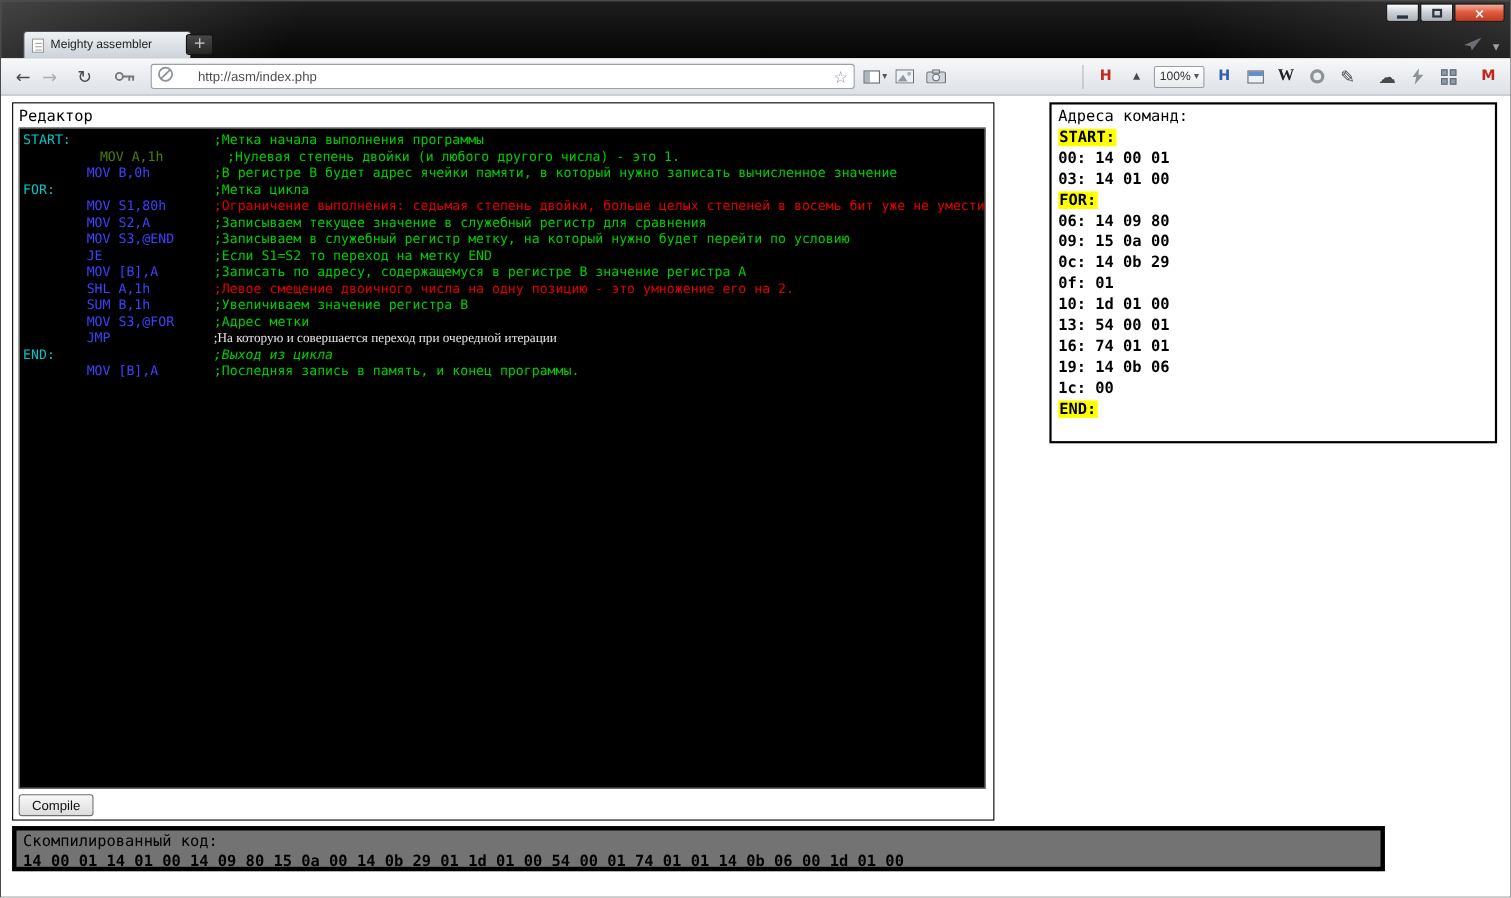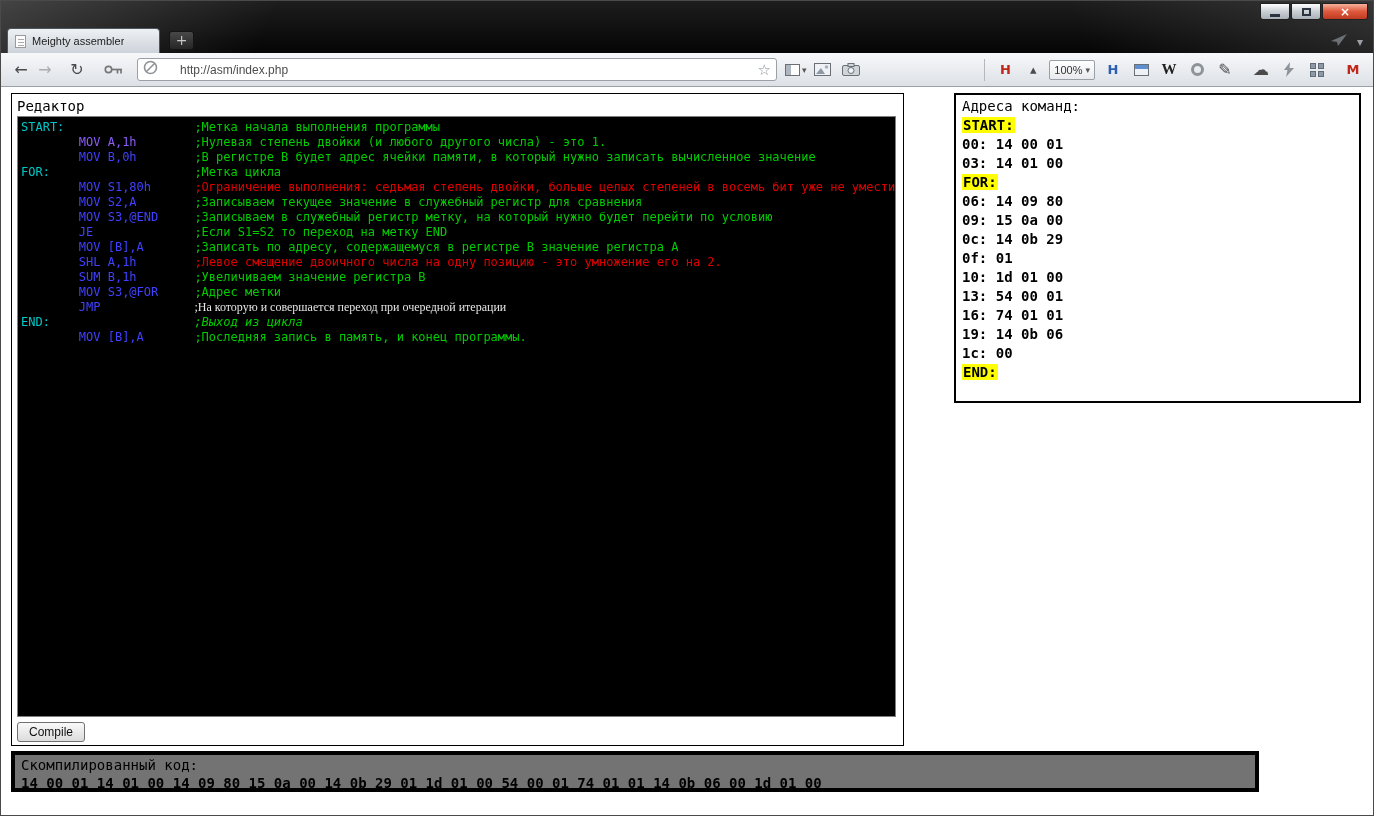--- a/index.html
+++ b/index.html
@@ -23,21 +23,21 @@
     background:linear-gradient(#fefefe,#ccd1d6 48%,#a9b0b7);
     display:flex; align-items:center; justify-content:center;
     cursor:default;
   }
   .win-btn.close { width:46px; background:linear-gradient(#f7b19e,#df5b3e 48%,#bf3a20); }
   .glyph-min { display:block; width:10px; height:3px; background:#2c3440; margin-top:7px; }
   .glyph-max { display:block; width:9px; height:8px; border:2px solid #2c3440; }
   .glyph-close { color:#fff; font-size:12px; font-weight:bold; line-height:1; font-family:"DejaVu Sans",sans-serif; }
 
   .tab {
-    position:absolute; left:6px; bottom:0; width:153px; height:25px;
+    position:absolute; left:20px; bottom:0; width:153px; height:25px;
     background:linear-gradient(#eef1f4,#ccd2d9);
     border:1px solid #4d555e; border-bottom:none; border-radius:4px 4px 0 0;
     display:flex; align-items:center; padding:0 7px; gap:6px;
   }
   .favicon { width:11px; height:13px; background:#fdfdfd; border:1px solid #9a9a9a; position:relative; flex:0 0 auto; }
   .favicon::before { content:""; position:absolute; left:2px; top:3px; width:6px; height:1px; background:#aaa; box-shadow:0 3px 0 #aaa, 0 6px 0 #aaa; }
   .tab-title { font-size:11px; color:#1c1c1c; white-space:nowrap; overflow:hidden; }
   .newtab {
     position:absolute; left:168px; bottom:3px; width:25px; height:19px;
     background:linear-gradient(#484848,#262626); border:1px solid #141414; border-radius:3px;
@@ -216,21 +216,21 @@
     </span>
     <span class="nav-icon letter red">M</span>
   </div>
 
   <div class="content">
 
     <div class="editor-box">
       <div class="editor-title">Редактор</div>
       <div class="editor-code" style="background: rgb(0, 0, 0);">
           <div class="ed-line"><span class="ed-lab" style="color: rgb(0, 200, 200);">START:</span><span class="ed-ins" style="color: rgb(64, 64, 255);"></span><span class="ed-com" style="color: rgb(0, 204, 0);">;Метка начала выполнения программы</span></div>
-          <div class="ed-line"><span class="ed-lab" style="color: rgb(0, 200, 200);"></span><span class="ed-ins" style="color: #8b5cf6;">MOV A,1h</span><span class="ed-com" style="color: rgb(0, 204, 0);">;Нулевая степень двойки (и любого другого числа) - это 1.</span></div>
+          <div class="ed-line"><span class="ed-lab" style="color: rgb(0, 200, 200);"></span><span class="ed-ins" style="color: #4d7c0f; margin-left: 12px;">MOV A,1h</span><span class="ed-com" style="color: rgb(0, 204, 0);">;Нулевая степень двойки (и любого другого числа) - это 1.</span></div>
           <div class="ed-line"><span class="ed-lab" style="color: rgb(0, 200, 200);"></span><span class="ed-ins" style="color: rgb(64, 64, 255);">MOV B,0h</span><span class="ed-com" style="color: rgb(0, 204, 0);">;В регистре B будет адрес ячейки памяти, в который нужно записать вычисленное значение</span></div>
           <div class="ed-line"><span class="ed-lab" style="color: rgb(0, 200, 200);">FOR:</span><span class="ed-ins" style="color: rgb(64, 64, 255);"></span><span class="ed-com" style="color: rgb(0, 204, 0);">;Метка цикла</span></div>
           <div class="ed-line"><span class="ed-lab" style="color: rgb(0, 200, 200);"></span><span class="ed-ins" style="color: rgb(64, 64, 255);">MOV S1,80h</span><span class="ed-com" style="color: rgb(224, 0, 0);">;Ограничение выполнения: седьмая степень двойки, больше целых степеней в восемь бит уже не уместится.</span></div>
           <div class="ed-line"><span class="ed-lab" style="color: rgb(0, 200, 200);"></span><span class="ed-ins" style="color: rgb(64, 64, 255);">MOV S2,A</span><span class="ed-com" style="color: rgb(0, 204, 0);">;Записываем текущее значение в служебный регистр для сравнения</span></div>
           <div class="ed-line"><span class="ed-lab" style="color: rgb(0, 200, 200);"></span><span class="ed-ins" style="color: rgb(64, 64, 255);">MOV S3,@END</span><span class="ed-com" style="color: rgb(0, 204, 0);">;Записываем в служебный регистр метку, на который нужно будет перейти по условию</span></div>
           <div class="ed-line"><span class="ed-lab" style="color: rgb(0, 200, 200);"></span><span class="ed-ins" style="color: rgb(64, 64, 255);">JE</span><span class="ed-com" style="color: rgb(0, 204, 0);">;Если S1=S2 то переход на метку END</span></div>
           <div class="ed-line"><span class="ed-lab" style="color: rgb(0, 200, 200);"></span><span class="ed-ins" style="color: rgb(64, 64, 255);">MOV [B],A</span><span class="ed-com" style="color: rgb(0, 204, 0);">;Записать по адресу, содержащемуся в регистре B значение регистра A</span></div>
           <div class="ed-line"><span class="ed-lab" style="color: rgb(0, 200, 200);"></span><span class="ed-ins" style="color: rgb(64, 64, 255);">SHL A,1h</span><span class="ed-com" style="color: rgb(224, 0, 0);">;Левое смещение двоичного числа на одну позицию - это умножение его на 2.</span></div>
           <div class="ed-line"><span class="ed-lab" style="color: rgb(0, 200, 200);"></span><span class="ed-ins" style="color: rgb(64, 64, 255);">SUM B,1h</span><span class="ed-com" style="color: rgb(0, 204, 0);">;Увеличиваем значение регистра B</span></div>
           <div class="ed-line"><span class="ed-lab" style="color: rgb(0, 200, 200);"></span><span class="ed-ins" style="color: rgb(64, 64, 255);">MOV S3,@FOR</span><span class="ed-com" style="color: rgb(0, 204, 0);">;Адрес метки</span></div>

